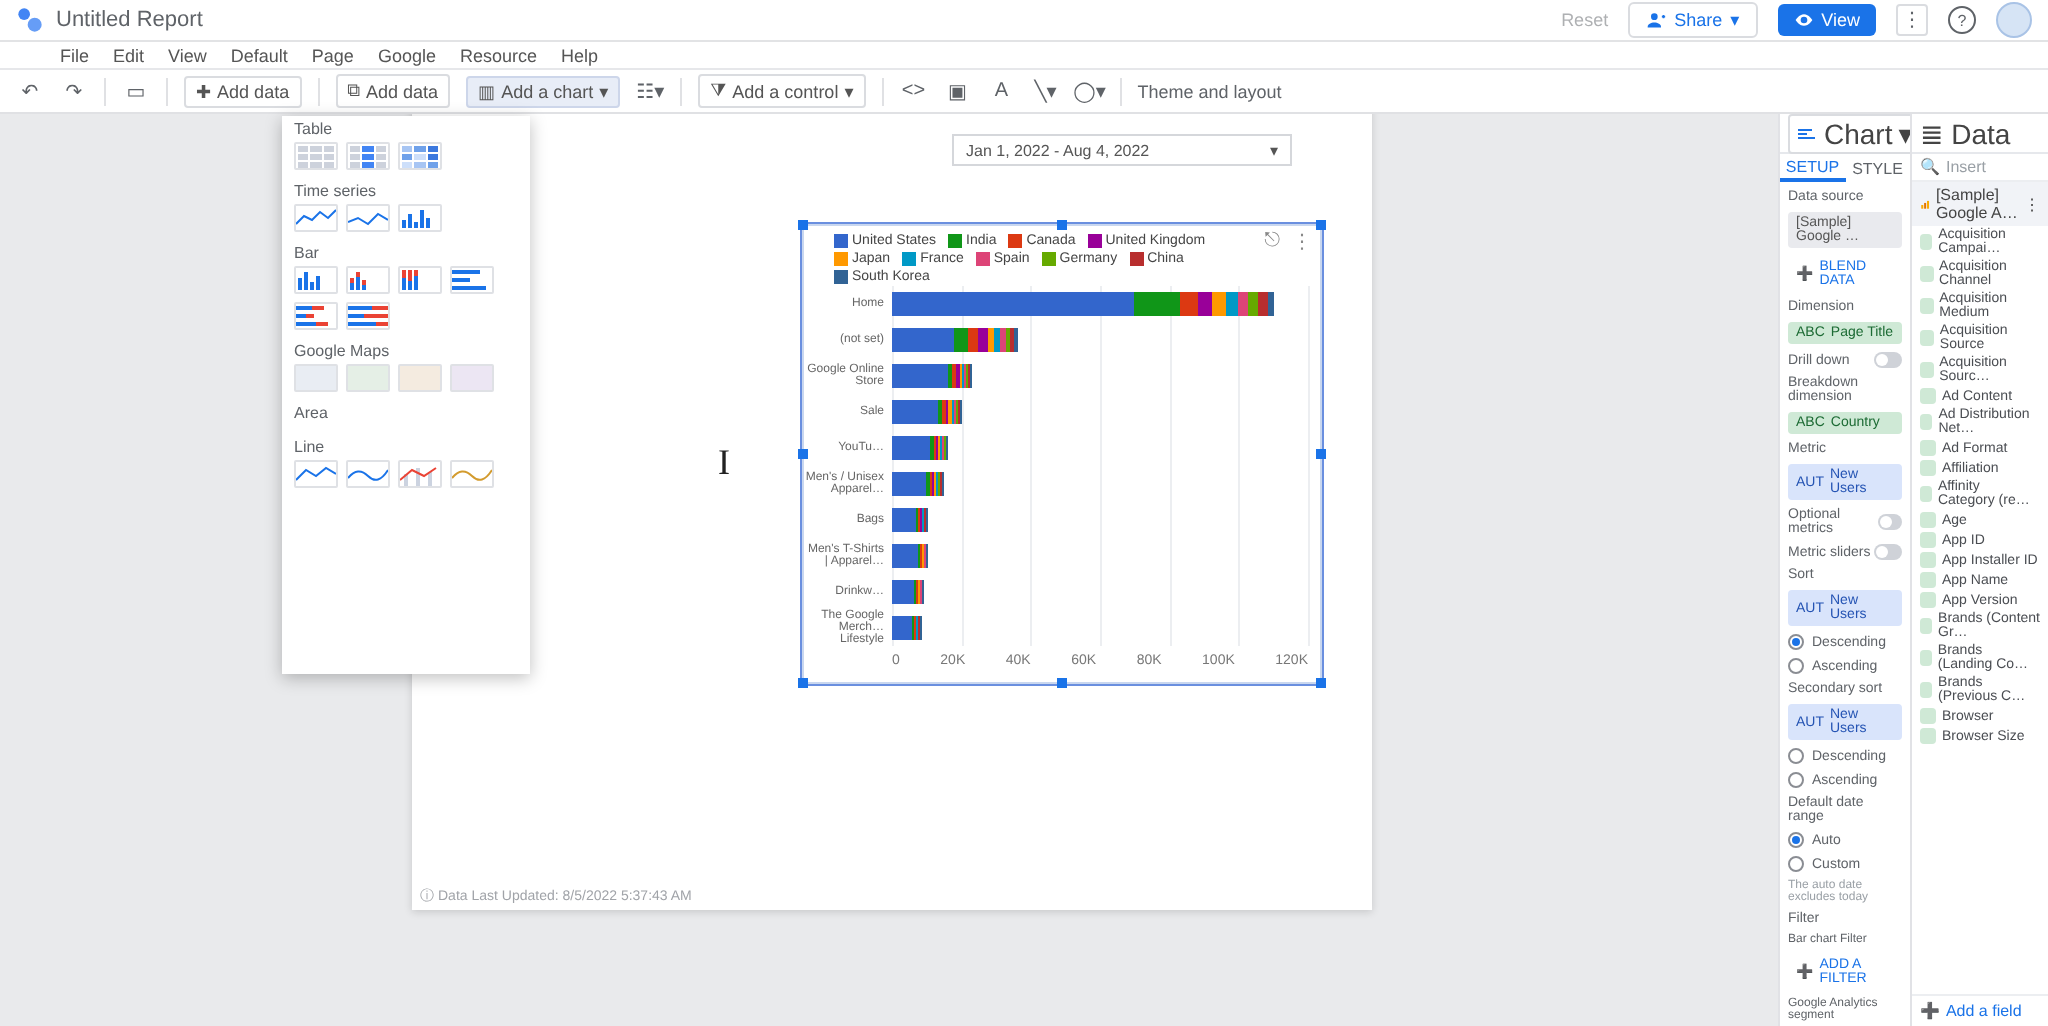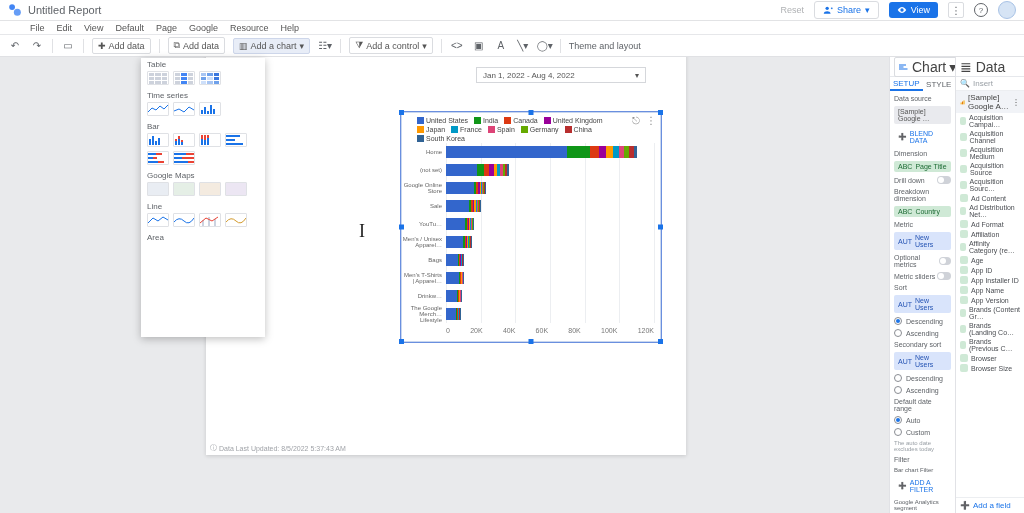--- a/index.html
+++ b/index.html
@@ -540,20 +540,24 @@
     <div class="sect">
         <div class="sect-title">Google Maps</div>
       <div class="thumbs">
         <div class="thumb" style="background:#e9edf3"></div>
         <div class="thumb" style="background:#e5efe6"></div>
         <div class="thumb" style="background:#f4ebe0"></div>
         <div class="thumb" style="background:#ece6f3"></div>
       </div>
     </div>
     <div class="sect">
+        <div class="sect-title">Area</div>
+
+    </div>
+    <div class="sect">
         <div class="sect-title">Line</div>
       <div class="thumbs">
         <div class="thumb">
             <div class="mini-line"><svg viewBox="0 0 20 12">
                 <polyline points="0,9 5,4 10,7 15,3 20,6" fill="none" stroke="#1a73e8" stroke-width="1"></polyline>
               </svg></div>
           </div>
         <div class="thumb">
             <div class="mini-line"><svg viewBox="0 0 20 12">
                 <path d="M0 8 Q5 2 10 7 T20 4" fill="none" stroke="#1a73e8" stroke-width="1"></path>
@@ -566,24 +570,20 @@
                 <rect x="14" y="5" width="2" height="7" fill="#ccd3e0"></rect>
                 <polyline points="0,9 6,4 12,7 18,3" fill="none" stroke="#ea4335" stroke-width="1"></polyline>
               </svg></div>
           </div>
         <div class="thumb">
             <div class="mini-line"><svg viewBox="0 0 20 12">
                 <path d="M0 8 Q5 2 10 7 T20 4" fill="none" stroke="#d39b2e" stroke-width="1"></path>
               </svg></div>
           </div>
       </div>
-    </div>
-    <div class="sect">
-        <div class="sect-title">Area</div>
-
     </div>
 
   </div>
 
   <div id="right-panels">
 
     <div id="panel-config">
       <div class="panel-header">
         <div class="ph-chip">
           <svg width="10" height="10" viewBox="0 0 20 12">

